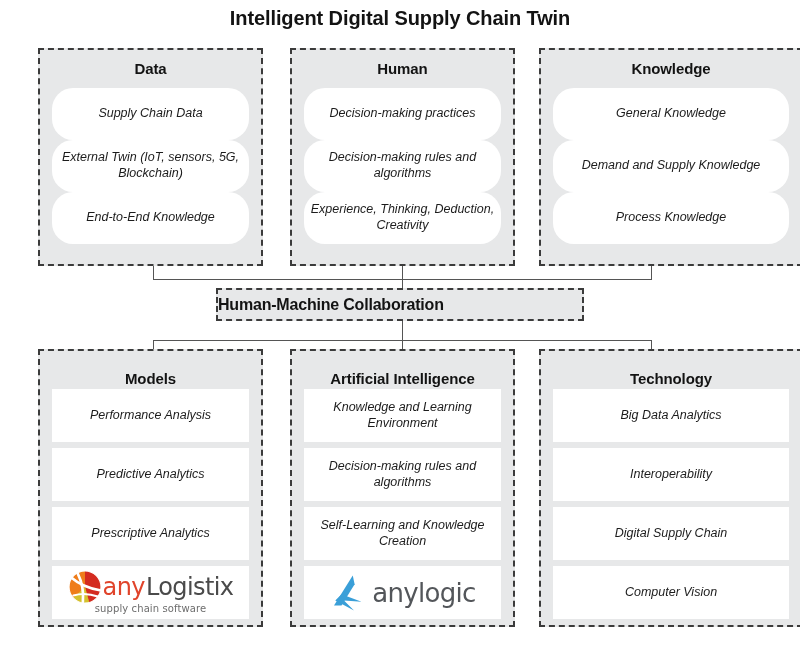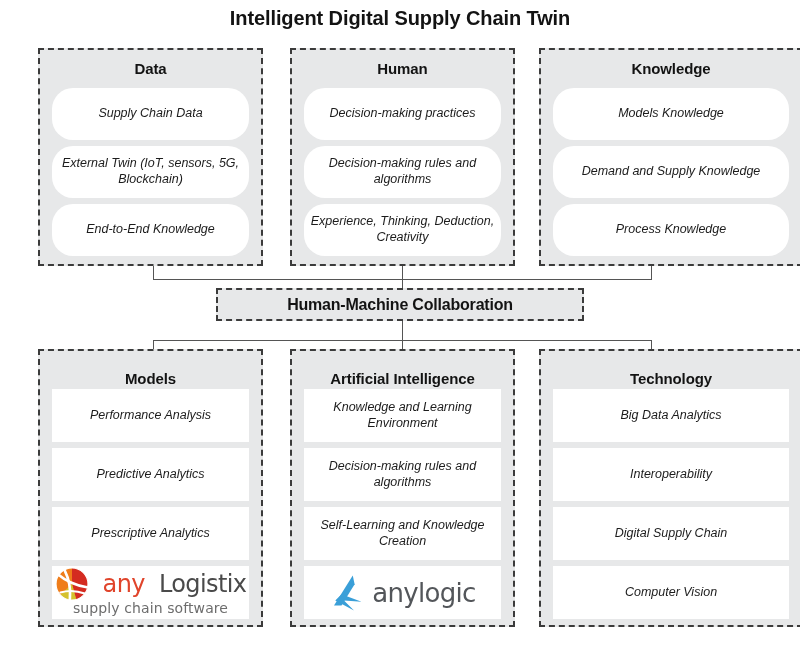--- a/index.html
+++ b/index.html
@@ -68,21 +68,21 @@
     padding: 2px 6px;
   }
   .card.logo-card {
     padding: 0;
   }
 
   
   .panel-top { top: 48px; height: 218px; }
   .panel-top .group-heading { margin-top: 10px; }
   .panel-top .cards { top: 38px; }
-  .panel-top .card { height: 52px; margin-bottom: 6px; border-radius: 21px; }
+  .panel-top .card { height: 52px; margin-bottom: 0; border-radius: 21px; }
 
   
   .panel-bottom { top: 349px; height: 278px; }
   .panel-bottom .group-heading { margin-top: 19px; }
   .panel-bottom .cards { top: 38px; }
   .panel-bottom .card { height: 53px; margin-bottom: 6px; }
 
   .col-1 { left: 38px; width: 225px; }
   .col-2 { left: 290px; width: 225px; }
   .col-3 { left: 539px; width: 264px; }
@@ -92,21 +92,21 @@
     position: absolute;
     left: 216px;
     top: 288px;
     width: 368px;
     height: 33px;
     box-sizing: border-box;
     background: #e7e8e9;
     border: 2px dashed #3b3b3b;
     display: flex;
     align-items: center;
-    justify-content: center;
+    justify-content: flex-start;
     font-size: 16px;
     font-weight: bold;
     color: #131313;
     letter-spacing: -0.2px;
   }
 
   
   .conn {
     position: absolute;
     background: #555555;
@@ -120,35 +120,35 @@
     flex-direction: column;
     align-items: center;
     justify-content: center;
     width: 100%;
     height: 100%;
   }
   .alx-top {
     display: flex;
     align-items: center;
     justify-content: center;
-    gap: 14px;
+    gap: 1px;
   }
   .alx-word {
     font-family: "DejaVu Sans", sans-serif;
     font-size: 24px;
     font-style: normal;
     line-height: 1;
     letter-spacing: -0.6px;
   }
   .alx-any { color: #e0442b; }
   .alx-logistix { color: #4a4a4a; }
   .alx-tag {
     font-family: "DejaVu Sans", sans-serif;
     font-style: normal;
-    font-size: 14px;
+    font-size: 10px;
     color: #6d6d6d;
     margin-top: -1px;
     letter-spacing: 0.1px;
   }
 
   
   .al-logo {
     display: flex;
     align-items: center;
     justify-content: center;
@@ -201,21 +201,21 @@
     <div class="cards">
       <div class="card">Decision-making practices</div>
       <div class="card">Decision-making rules and algorithms</div>
       <div class="card">Experience, Thinking, Deduction, Creativity</div>
     </div>
   </div>
 
   <div class="group-panel panel-top col-3">
     <div class="group-heading">Knowledge</div>
     <div class="cards">
-      <div class="card">Models Knowledge</div>
+      <div class="card">General Knowledge</div>
       <div class="card">Demand and Supply Knowledge</div>
       <div class="card">Process Knowledge</div>
     </div>
   </div>
 
   <div class="group-panel panel-bottom col-1">
     <div class="group-heading">Models</div>
     <div class="cards">
       <div class="card">Performance Analysis</div>
       <div class="card">Predictive Analytics</div>

